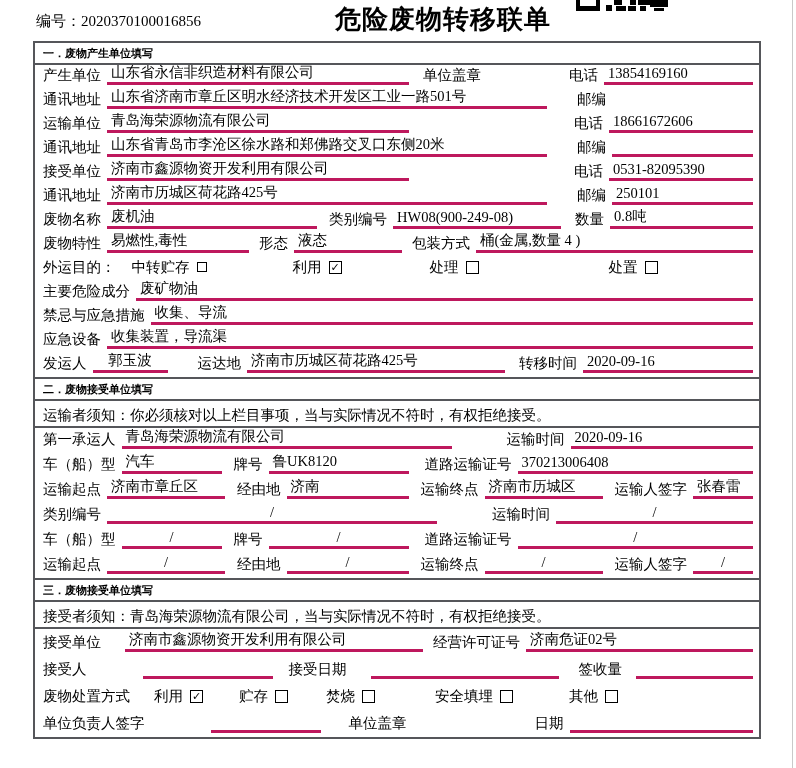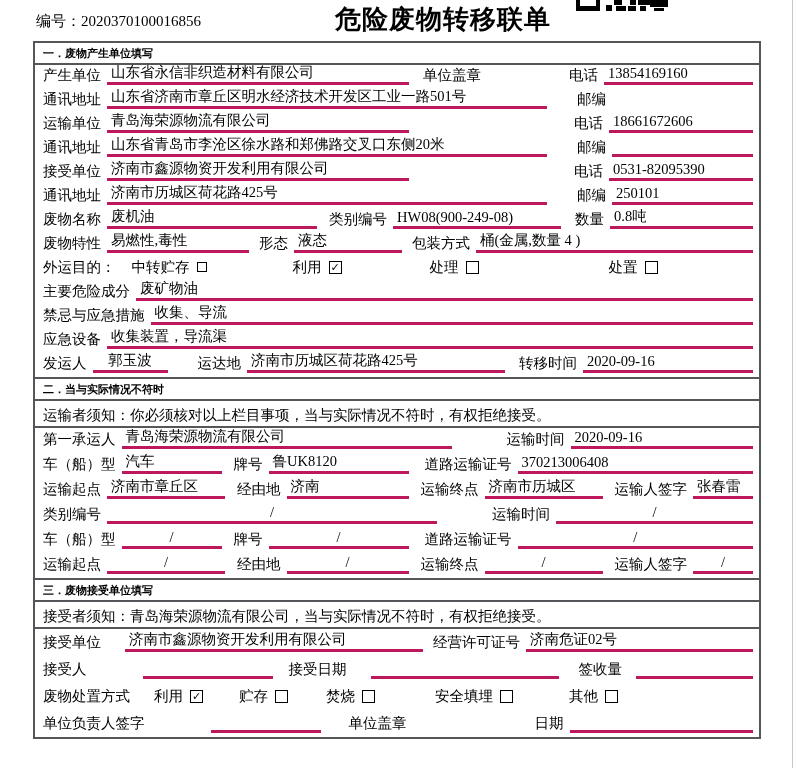--- a/index.html
+++ b/index.html
@@ -174,21 +174,21 @@
       <span class="lbl">发运人</span>
       <span class="u c" style="width:75px;">郭玉波</span>
       <span class="lbl" style="margin-left:30px;">运达地</span>
       <span class="u" style="width:258px;">济南市历城区荷花路425号</span>
       <span class="lbl" style="margin-left:14px;">转移时间</span>
       <span class="u uflex">2020-09-16</span>
     </div>
   </div>
 
   <div class="sec sec2">
-    <div class="sec-h">二．当与实际情况不符时</div>
+    <div class="sec-h">二．废物接受单位填写</div>
     <div class="notice">运输者须知：你必须核对以上栏目事项，当与实际情况不符时，有权拒绝接受。</div>
 
     <div class="row">
       <span class="lbl">第一承运人</span>
       <span class="u" style="width:330px;">青岛海荣源物流有限公司</span>
       <span class="lbl" style="margin-left:55px;">运输时间</span>
       <span class="u uflex">2020-09-16</span>
     </div>
 
     <div class="row">

